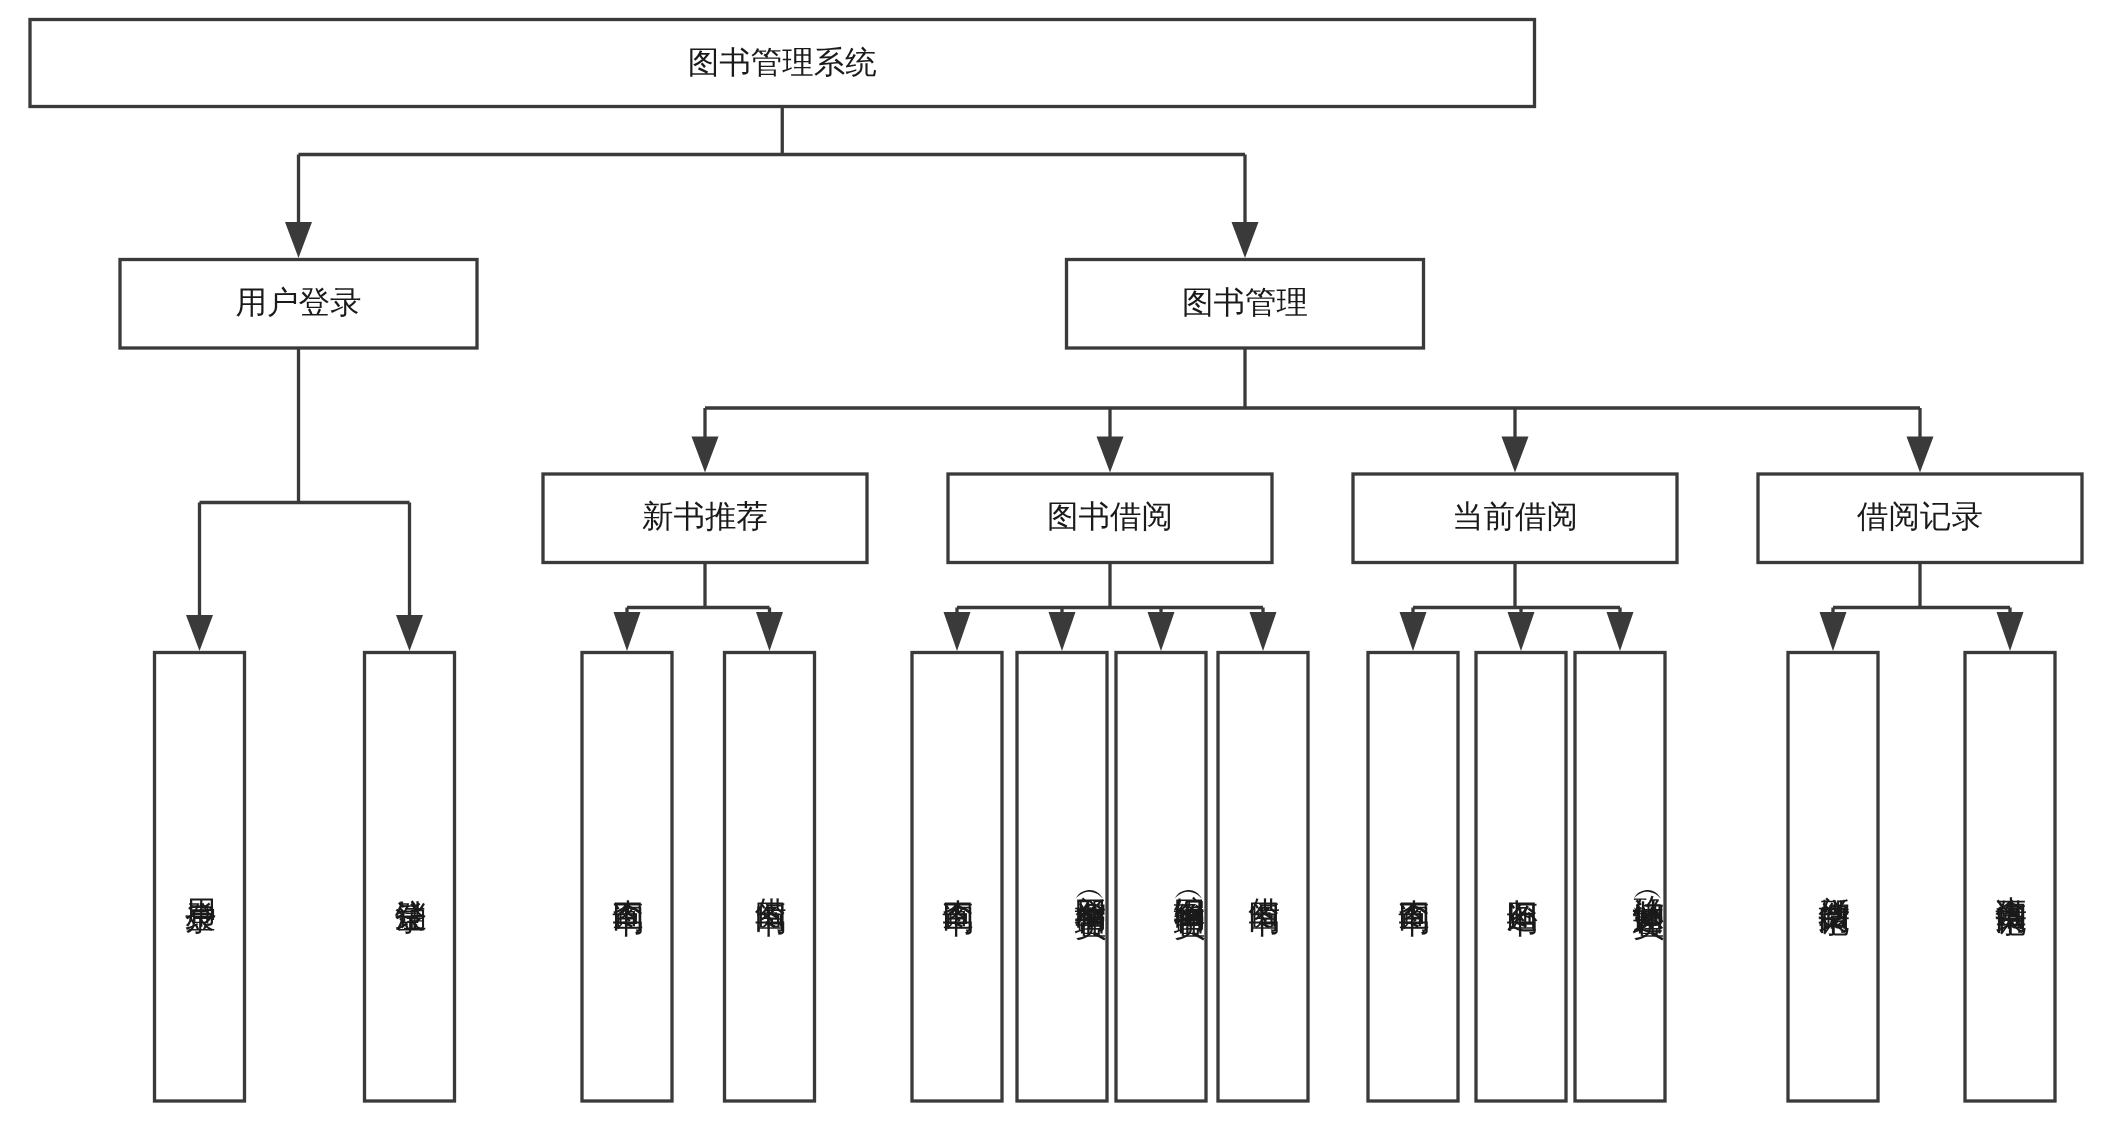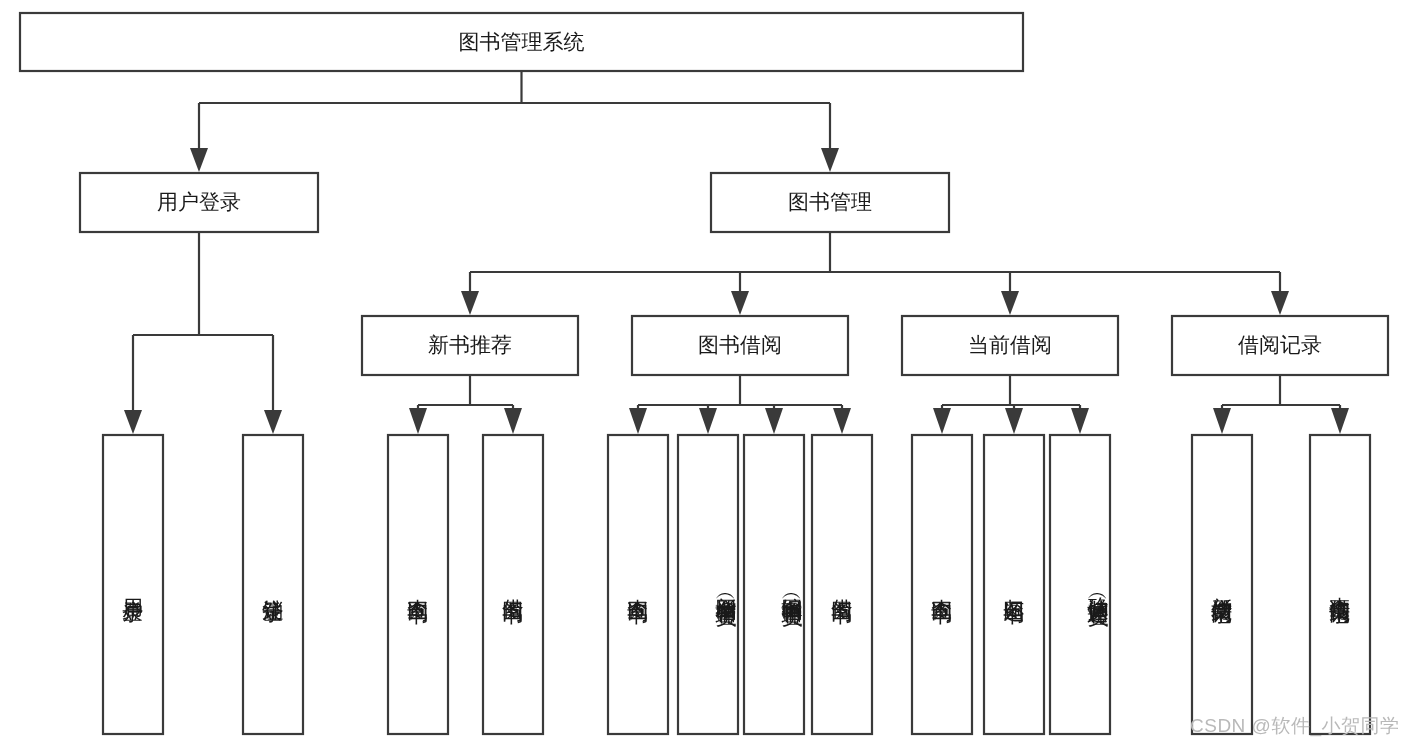--- a/index.html
+++ b/index.html
@@ -217,15 +217,14 @@
   <div class="node-label-v" style="left:608px; top:435px; width:60px; height:299px; display:flex; align-items:center; justify-content:center;">查询图书</div>
   <div class="node-label-v" style="left:678px; top:440px; width:60px; height:294px; display:flex; align-items:flex-start; justify-content:center;">新增图书（管理员）</div>
   <div class="node-label-v" style="left:744px; top:440px; width:60px; height:294px; display:flex; align-items:flex-start; justify-content:center;">编辑图书（管理员）</div>
   <div class="node-label-v" style="left:812px; top:435px; width:60px; height:299px; display:flex; align-items:center; justify-content:center;">借阅图书</div>
   <div class="node-label-v" style="left:912px; top:435px; width:60px; height:299px; display:flex; align-items:center; justify-content:center;">查询图书</div>
   <div class="node-label-v" style="left:984px; top:435px; width:60px; height:299px; display:flex; align-items:center; justify-content:center;">归还图书</div>
   <div class="node-label-v" style="left:1050px; top:440px; width:60px; height:294px; display:flex; align-items:flex-start; justify-content:center;">确认归还（管理员）</div>
   <div class="node-label-v" style="left:1192px; top:435px; width:60px; height:299px; display:flex; align-items:center; justify-content:center;">新增借阅记录</div>
   <div class="node-label-v" style="left:1310px; top:435px; width:60px; height:299px; display:flex; align-items:center; justify-content:center;">查询借阅记录</div>
 
-  <div class="watermark" style="left:1190px; top:713px;">CSDN @软件_小贺同学</div>
 
 </div>
 
 </body></html>

